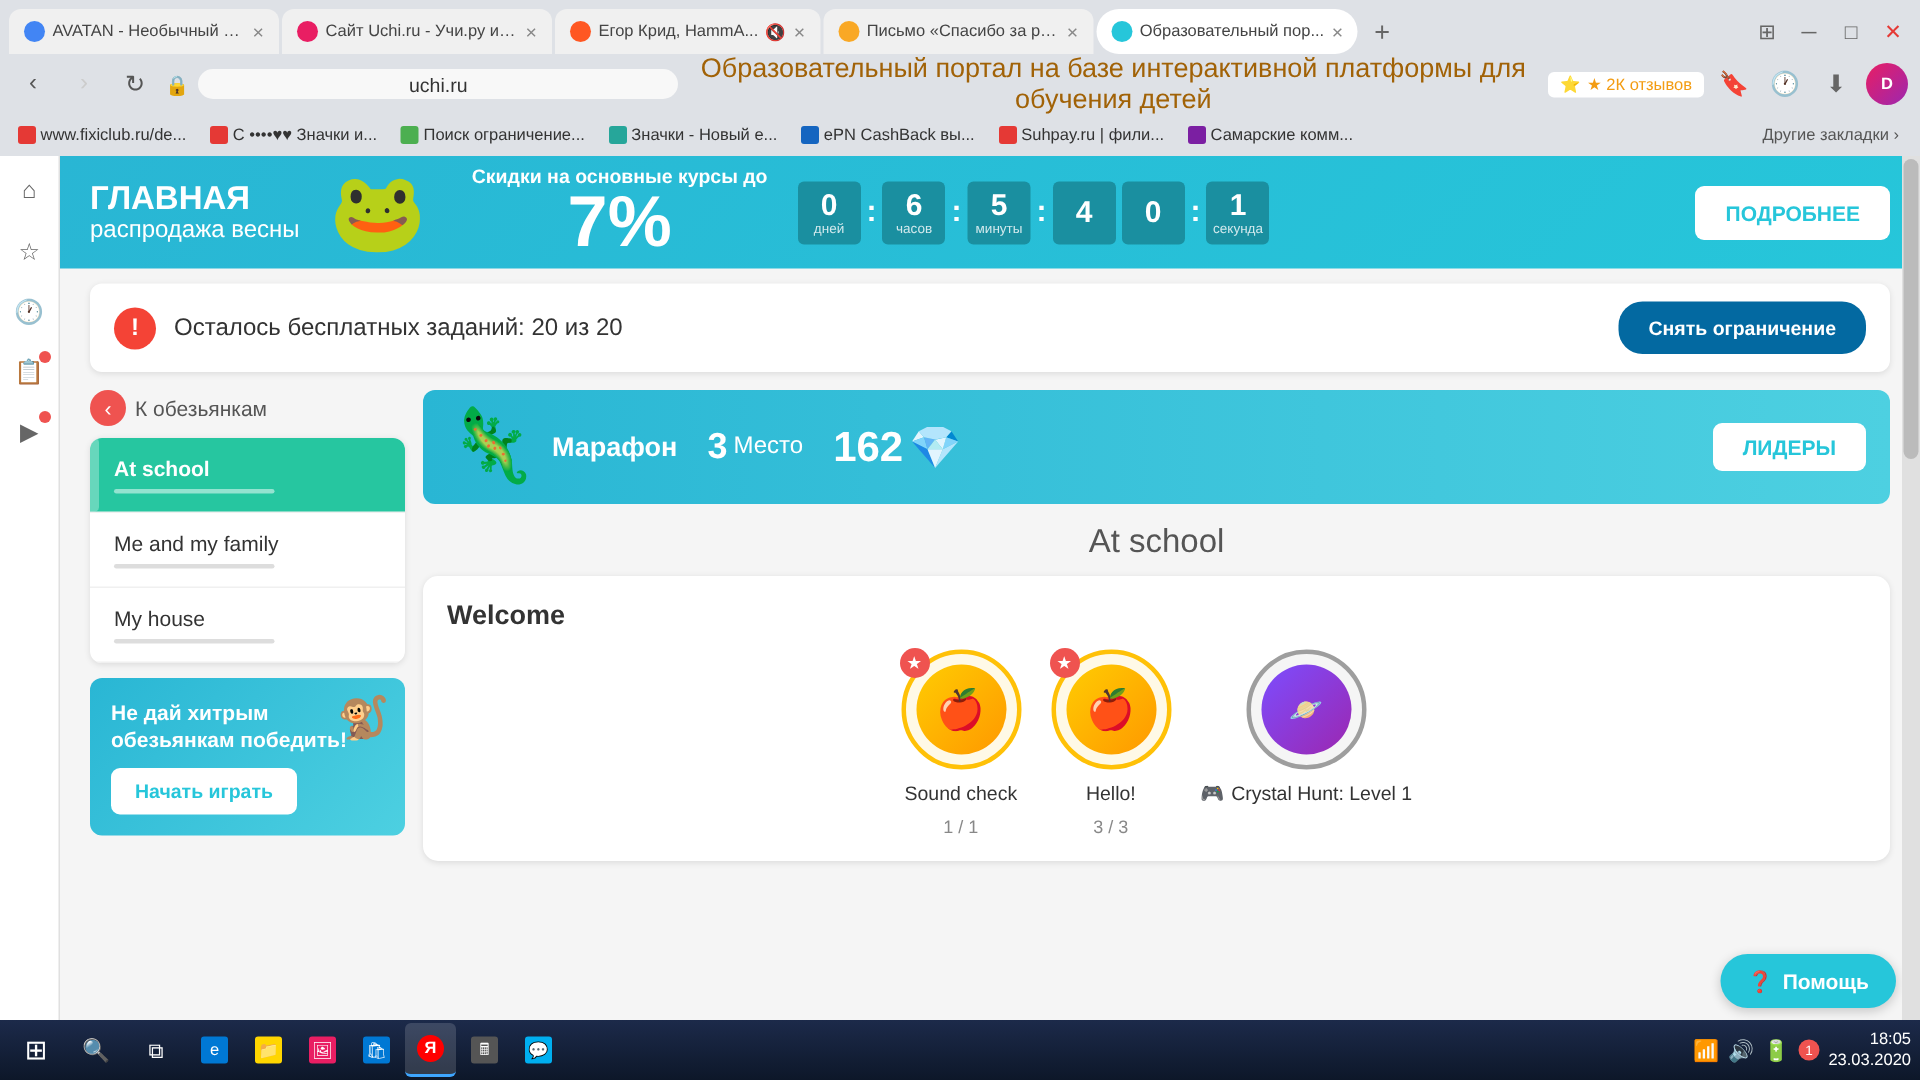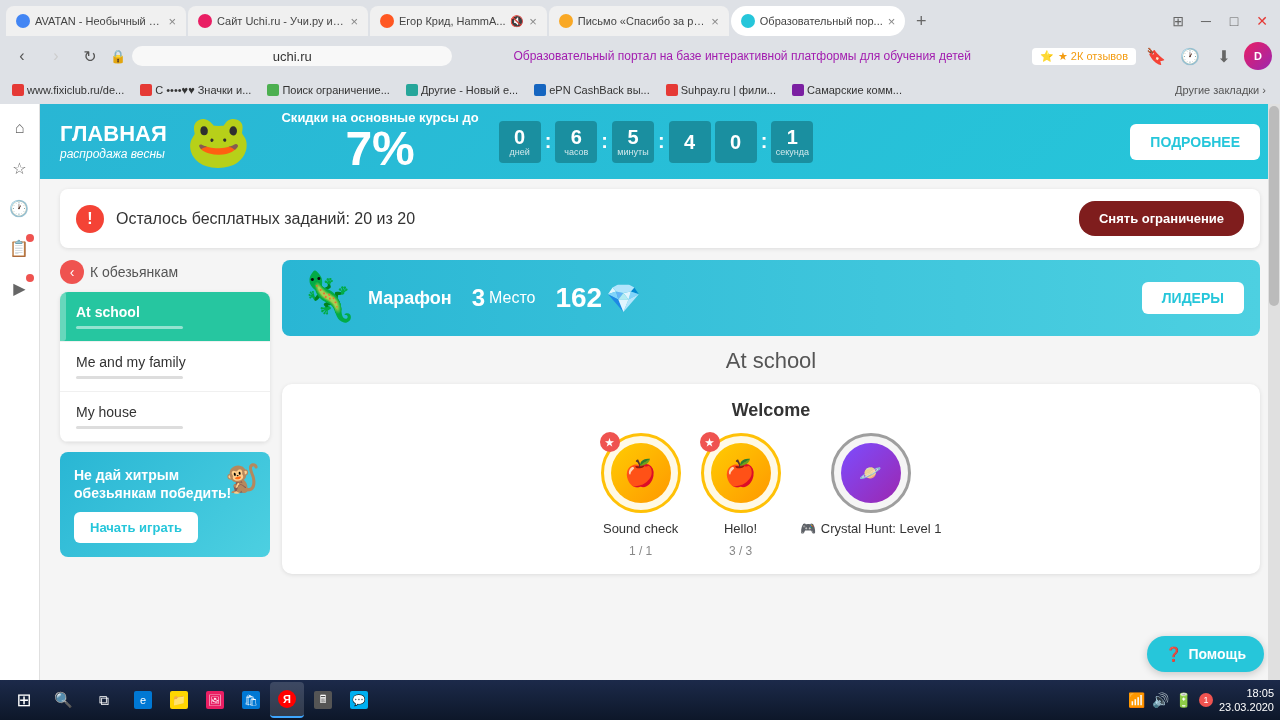--- a/index.html
+++ b/index.html
@@ -13,21 +13,21 @@
     .tab-label { overflow: hidden; text-overflow: ellipsis; flex: 1; }
     .tab-close { font-size: 13px; color: #888; flex-shrink: 0; }
     .tab-new { width: 28px; height: 28px; display: flex; align-items: center; justify-content: center; font-size: 18px; color: #666; cursor: pointer; }
     .tab-actions { margin-left: auto; display: flex; gap: 4px; align-items: center; }
     .tab-action-btn { width: 24px; height: 24px; display: flex; align-items: center; justify-content: center; font-size: 14px; color: #666; cursor: pointer; }
 
     
     .address-bar { display: flex; align-items: center; background: #dee1e6; padding: 4px 8px; height: 40px; gap: 6px; }
     .nav-btn { width: 28px; height: 28px; display: flex; align-items: center; justify-content: center; border: none; background: none; cursor: pointer; color: #555; font-size: 16px; border-radius: 50%; }
     .address-input { flex: 1; max-width: 320px; height: 20px; border-radius: 14px; border: none; background: #f8f8f8; padding: 0 12px; font-size: 13px; color: #333; text-align: center; }
-    .page-title-bar { flex: 1; text-align: center; font-size: 12px; color: #a21caf; }
+    .page-title-bar { flex: 1; text-align: center; font-size: 18px; color: #a16207; }
     .reviews-badge { display: flex; align-items: center; gap: 4px; background: #fff; border-radius: 4px; padding: 2px 8px; font-size: 11px; color: #f39c12; cursor: pointer; }
     .bookmark-btn { width: 28px; height: 28px; display: flex; align-items: center; justify-content: center; font-size: 16px; color: #666; cursor: pointer; }
     .browser-actions { display: flex; align-items: center; gap: 4px; }
     .profile-icon { width: 28px; height: 28px; border-radius: 50%; background: linear-gradient(135deg, #e91e63, #9c27b0); display: flex; align-items: center; justify-content: center; color: white; font-size: 11px; font-weight: bold; cursor: pointer; }
 
     
     .bookmarks-bar { background: #dee1e6; padding: 2px 8px; height: 28px; display: flex; align-items: center; gap: 8px; overflow: hidden; }
     .bookmark-item { display: flex; align-items: center; gap: 3px; font-size: 11px; color: #333; cursor: pointer; white-space: nowrap; padding: 2px 4px; border-radius: 3px; }
     .bk-icon { width: 12px; height: 12px; border-radius: 2px; flex-shrink: 0; }
     .bookmarks-more { margin-left: auto; font-size: 11px; color: #555; cursor: pointer; padding: 2px 6px; }
@@ -48,21 +48,21 @@
     .cd-sep { color: white; font-size: 20px; font-weight: 700; }
     .banner-btn { margin-left: auto; background: white; color: #26c6da; border: none; border-radius: 6px; padding: 10px 20px; font-size: 14px; font-weight: 700; cursor: pointer; text-transform: uppercase; }
 
     
     .main-area { padding: 10px 20px; }
     
     
     .alert-bar { background: white; border-radius: 8px; display: flex; align-items: center; padding: 12px 16px; margin-bottom: 12px; box-shadow: 0 1px 4px rgba(0,0,0,0.1); }
     .alert-icon { width: 28px; height: 28px; border-radius: 50%; background: #f44336; color: white; display: flex; align-items: center; justify-content: center; font-weight: 700; font-size: 16px; flex-shrink: 0; margin-right: 12px; }
     .alert-text { flex: 1; font-size: 16px; color: #333; }
-    .alert-btn { background: #7f1d1d; color: white; border: none; border-radius: 16px; padding: 10px 20px; font-size: 13px; font-weight: 600; cursor: pointer; }
+    .alert-btn { background: #0369a1; color: white; border: none; border-radius: 16px; padding: 10px 20px; font-size: 13px; font-weight: 600; cursor: pointer; }
 
     
     .content-columns { display: flex; gap: 12px; }
     
     
     .left-panel { width: 210px; flex-shrink: 0; }
     .back-btn { display: flex; align-items: center; gap: 6px; font-size: 14px; color: #555; cursor: pointer; margin-bottom: 8px; }
     .back-arrow { width: 24px; height: 24px; border-radius: 50%; background: #ef5350; color: white; display: flex; align-items: center; justify-content: center; font-size: 14px; }
     .menu-list { background: white; border-radius: 8px; overflow: hidden; box-shadow: 0 1px 4px rgba(0,0,0,0.1); }
     .menu-item { padding: 12px 16px; cursor: pointer; border-bottom: 1px solid #f0f0f0; position: relative; }
@@ -87,21 +87,21 @@
     .marathon-place { color: white; font-size: 24px; font-weight: 700; margin-left: 20px; }
     .marathon-place-label { color: white; font-size: 16px; margin-left: 4px; }
     .marathon-score { color: white; font-size: 28px; font-weight: 700; margin-left: 20px; display: flex; align-items: center; gap: 4px; }
     .leaders-btn { margin-left: auto; background: white; color: #26c6da; border: none; border-radius: 6px; padding: 8px 20px; font-size: 14px; font-weight: 700; cursor: pointer; text-transform: uppercase; }
 
     
     .subject-title { text-align: center; font-size: 22px; color: #555; margin-bottom: 10px; }
 
     
     .welcome-card { background: white; border-radius: 10px; padding: 16px; box-shadow: 0 1px 4px rgba(0,0,0,0.1); }
-    .welcome-title { text-align: center; font-size: 18px; font-weight: 700; color: #333; margin-bottom: 12px; }
+    .welcome-title { text-align: left; font-size: 18px; font-weight: 700; color: #333; margin-bottom: 12px; }
     .lessons-row { display: flex; gap: 20px; justify-content: center; }
     .lesson-item { display: flex; flex-direction: column; align-items: center; gap: 8px; cursor: pointer; }
     .lesson-circle { width: 80px; height: 80px; border-radius: 50%; border: 3px solid #ffc107; display: flex; align-items: center; justify-content: center; background: #fff9e6; position: relative; }
     .lesson-circle-inner { width: 60px; height: 60px; border-radius: 50%; background: linear-gradient(135deg, #ffcc02, #ff9800); display: flex; align-items: center; justify-content: center; font-size: 26px; }
     .lesson-circle-planet { width: 60px; height: 60px; border-radius: 50%; background: linear-gradient(135deg, #7c4dff, #9c27b0); display: flex; align-items: center; justify-content: center; font-size: 18px; }
     .lesson-medal { position: absolute; top: -4px; left: -4px; width: 20px; height: 20px; background: #ef5350; border-radius: 50%; color: white; font-size: 10px; font-weight: 700; display: flex; align-items: center; justify-content: center; }
     .lesson-name { font-size: 13px; color: #333; text-align: center; }
     .lesson-progress { font-size: 12px; color: #888; }
 
     
@@ -201,21 +201,21 @@
     <div class="bookmark-item">
       <div class="bk-icon" style="background:#e53935;"></div>
       <span>C ••••♥♥ Значки и...</span>
     </div>
     <div class="bookmark-item">
       <div class="bk-icon" style="background:#4caf50;"></div>
       <span>Поиск ограничение...</span>
     </div>
     <div class="bookmark-item">
       <div class="bk-icon" style="background:#26a69a;"></div>
-      <span>Другие - Новый е...</span>
+      <span>Значки - Новый е...</span>
     </div>
     <div class="bookmark-item">
       <div class="bk-icon" style="background:#1565c0;"></div>
       <span>ePN CashBack вы...</span>
     </div>
     <div class="bookmark-item">
       <div class="bk-icon" style="background:#e53935;"></div>
       <span>Suhpay.ru | фили...</span>
     </div>
     <div class="bookmark-item">
@@ -237,21 +237,21 @@
       ▶
       <div style="width:8px;height:8px;background:#ef5350;border-radius:50%;position:absolute;top:2px;right:2px;"></div>
     </div>
   </div>
 
   <div class="page" style="margin-left:40px; height:calc(720px - 36px - 40px - 28px - 40px); overflow:hidden;">
 
     <div class="banner">
       <div style="display:flex;flex-direction:column;">
         <div class="banner-title">ГЛАВНАЯ</div>
-        <div style="color:white;font-size:12px;font-style:italic;">распродажа весны</div>
+        <div style="color:white;font-size:16px;">распродажа весны</div>
       </div>
 
       <div style="font-size:52px;margin-left:20px;">🐸</div>
 
       <div class="banner-discount" style="margin-left:30px;">
         <div class="banner-discount-text">Скидки на основные курсы до</div>
         <div class="banner-discount-pct">7%</div>
       </div>
 
       <div class="countdown">

